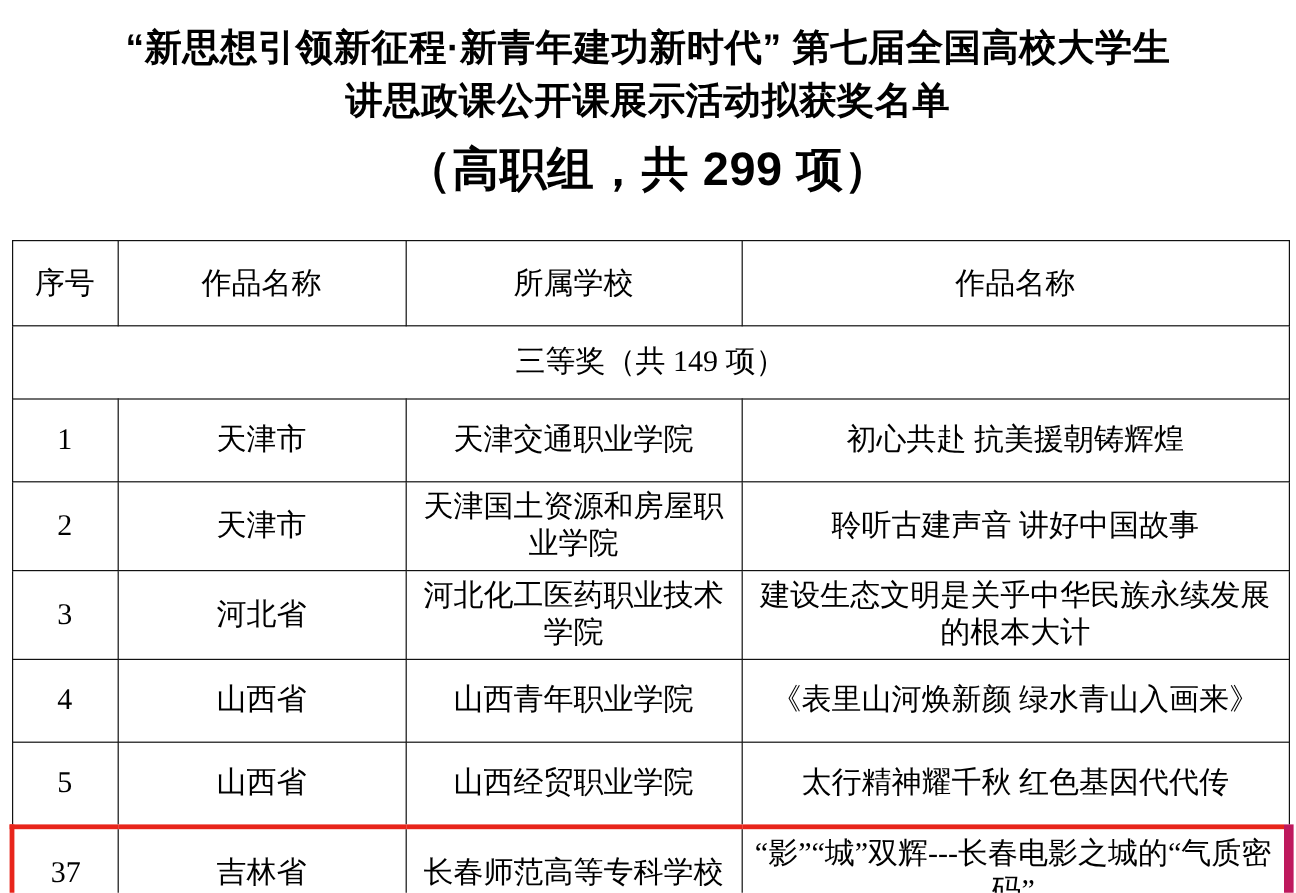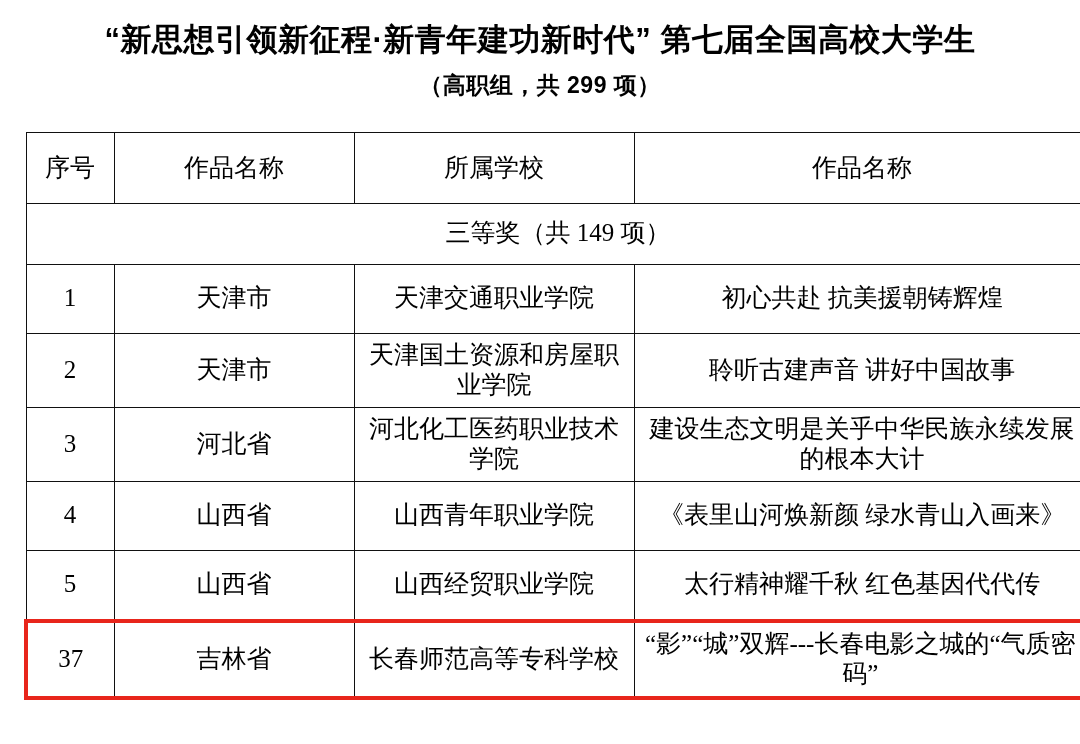--- a/index.html
+++ b/index.html
@@ -12,35 +12,35 @@
     height: 744px;
     font-family: "Liberation Sans", "DejaVu Sans", sans-serif;
     color: #000000;
     overflow: hidden;
   }
   .page {
     width: 1080px;
     height: 636px;
     position: relative;
     box-sizing: border-box;
-    padding: 0 24px;
+    padding: 0 8px;
   }
   .title-block {
     padding-top: 18px;
     text-align: center;
   }
   .title-line {
     font-size: 31px;
     font-weight: bold;
     line-height: 1.42;
     letter-spacing: 0.5px;
     white-space: nowrap;
   }
   .subtitle-line {
-    font-size: 23px;
+    font-size: 39px;
     font-weight: bold;
     line-height: 1.55;
     letter-spacing: 0.5px;
     margin-top: 6px;
   }
   table.award-table {
     border-collapse: collapse;
     width: 1064px;
     margin-top: 28px;
     table-layout: fixed;
@@ -80,20 +80,21 @@
     border-right: 8px solid #be185d;
   }
 </style>
 </head>
 <body>
 
 <div class="page">
 
   <div class="title-block">
     <div class="title-line">“新思想引领新征程·新青年建功新时代” 第七届全国高校大学生</div>
+    <div class="title-line">讲思政课公开课展示活动拟获奖名单</div>
     <div class="subtitle-line">（高职组，共 299 项）</div>
   </div>
 
   <table class="award-table">
     <colgroup>
       <col class="c-no">
       <col class="c-prov">
       <col class="c-school">
       <col class="c-work">
     </colgroup>

